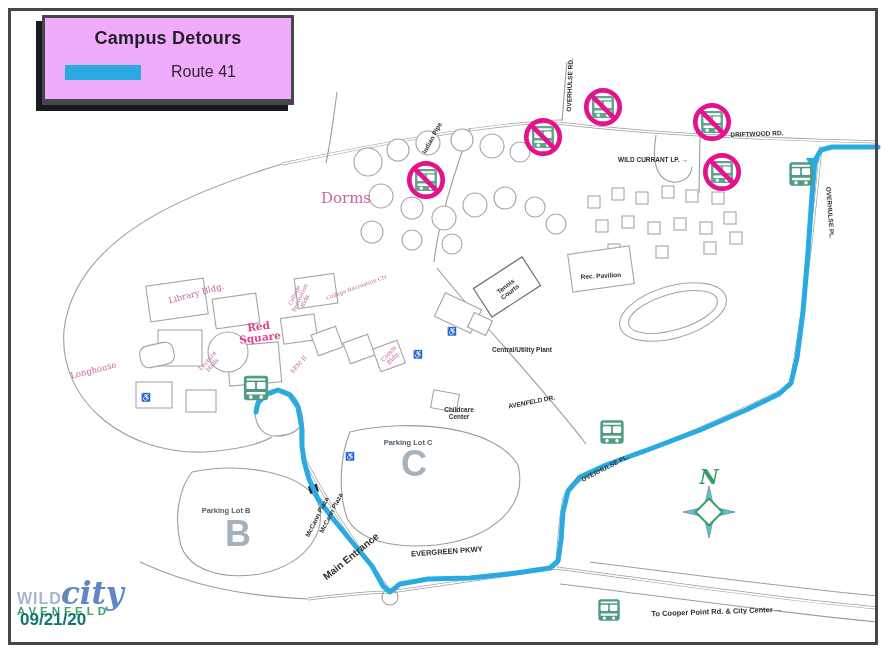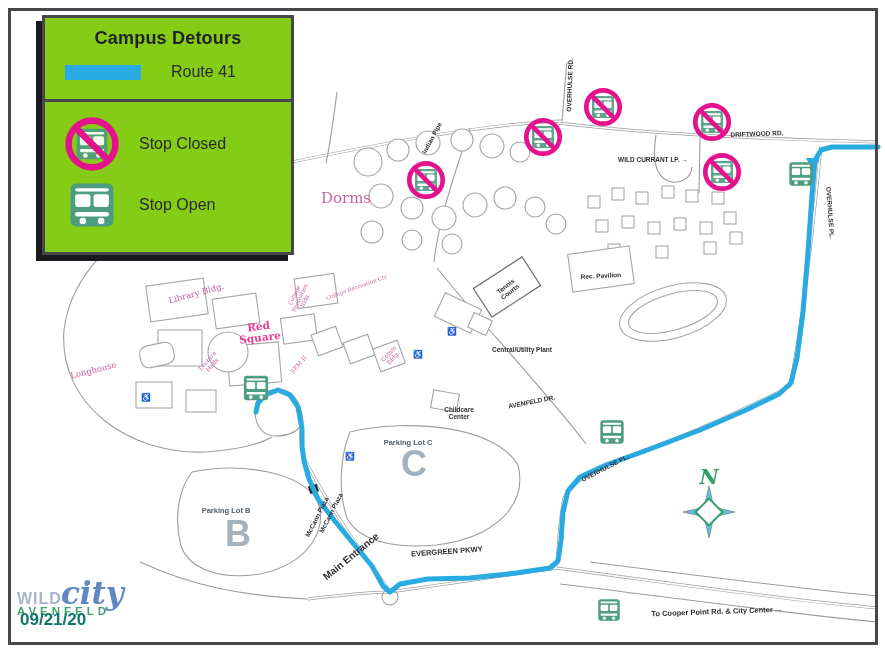--- a/index.html
+++ b/index.html
@@ -3,21 +3,21 @@
 <meta charset="utf-8">
 <style>
   html,body{margin:0;padding:0;background:#fff;}
   #stage{position:relative;width:885px;height:653px;background:#fff;overflow:hidden;
          font-family:"Liberation Sans",sans-serif;}
   .map-frame{position:absolute;left:8px;top:8px;right:7px;bottom:8px;
              border:3px solid var(--frame);pointer-events:none;}
   #map-svg{position:absolute;left:0;top:0;}
 
   
-  .legend{position:absolute;left:42px;top:15px;width:246px;background:#84cc16;
+  .legend{position:absolute;left:42px;top:15px;width:246px;background:#f0abfc;
           border:3px solid var(--frame);box-shadow:-6px 6px 0 #1a1a1e;z-index:5;}
   .legend-top{padding:10px 8px 16px;border-bottom:3px solid var(--frame);}
   .legend-title{text-align:center;font-weight:bold;font-size:18px;color:#201f24;letter-spacing:.2px;}
   .route-row{display:flex;align-items:center;margin:14px 0 2px 12px;}
   .route-swatch{width:76px;height:15px;background:var(--route);}
   .route-label{font-size:16px;color:#2a2a2e;margin-left:30px;}
   .legend-bottom{padding:10px 8px 14px;}
   .legend-row{display:flex;align-items:center;margin:4px 0 10px 8px;}
   .legend-row .txt{font-size:16px;color:#2a2a2e;margin-left:16px;}
   .icon-pad{width:62px;display:flex;justify-content:center;}
@@ -218,38 +218,20 @@
   <div class="map-frame"></div>
 
   <div class="legend">
     <div class="legend-top">
       <div class="legend-title">Campus Detours</div>
       <div class="route-row">
         <div class="route-swatch"></div>
         <div class="route-label">Route 41</div>
       </div>
     </div>
-    <div class="legend-bottom">
-      <div class="legend-row">
-        <span class="icon-pad">
-            <svg width="56" height="56" viewBox="0 0 34 34">
-              <use href="#sym-stop-closed"></use>
-            </svg>
-          </span>
-        <span class="txt">Stop Closed</span>
-      </div>
-      <div class="legend-row">
-        <span class="icon-pad">
-            <svg width="46" height="46" viewBox="0 0 24 24">
-              <use href="#sym-stop-open"></use>
-            </svg>
-          </span>
-        <span class="txt">Stop Open</span>
-      </div>
-    </div>
   </div>
 
   <div class="logo">
     <div>
       <span class="logo-inter">WILD</span><span class="logo-city">city</span>
     </div>
     <div class="logo-transit">AVENFELD</div>
   </div>
   <div class="date">09/21/20</div>
 

